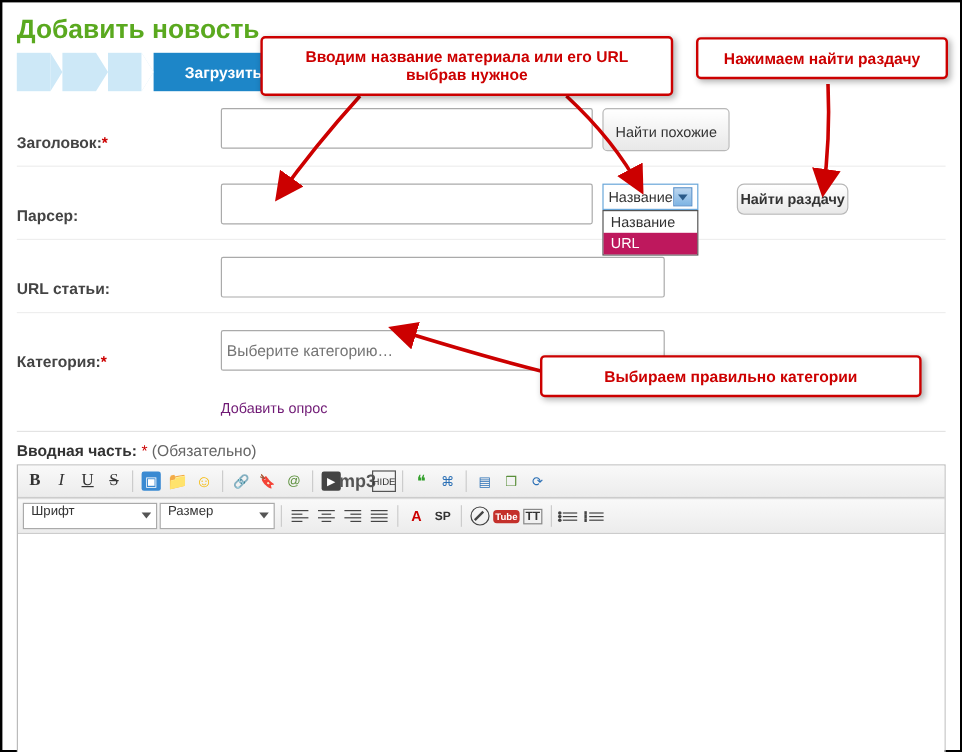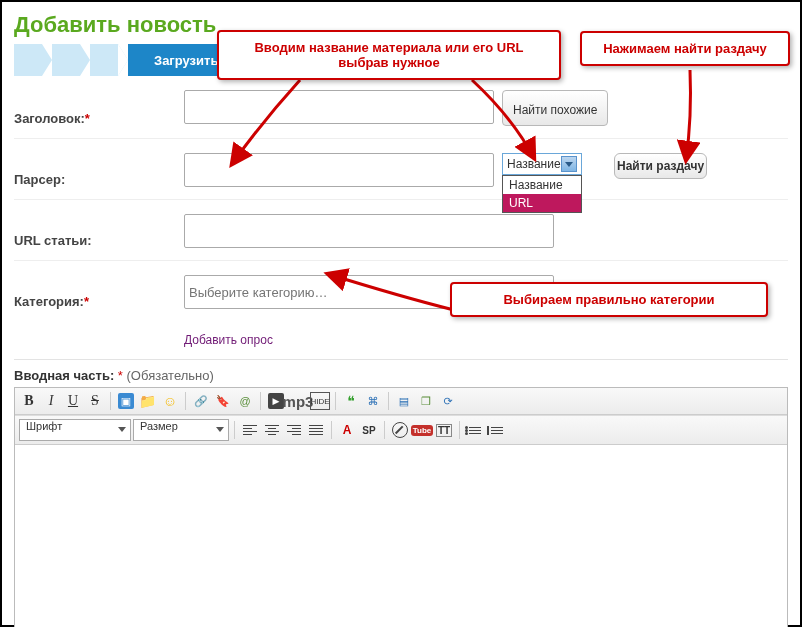--- a/index.html
+++ b/index.html
@@ -293,21 +293,21 @@
             <span></span>
           </span>
         </div>
     </div>
     <div class="ed-area"></div>
   </div>
 
   
   <div class="callout" style="left:215px;top:28px;width:316px">Вводим название материала или его URL  выбрав нужное</div>
   <div class="callout" style="left:578px;top:29px;width:182px">Нажимаем найти раздачу</div>
-  <div class="callout" style="left:448px;top:280px;width:290px">Выбираем правильно категории</div>
+  <div class="callout" style="left:448px;top:294px;width:290px">Выбираем правильно категории</div>
 
   <svg class="ov" width="802" height="627">
     <defs>
       <marker id="ah" viewBox="0 0 10 10" refX="8" refY="5" markerWidth="8" markerHeight="8" orient="auto-start-reverse">
         <path d="M 0 0 L 10 5 L 0 10 z" fill="#c00"></path>
       </marker>
     </defs>
 
     <path d="M 298 78 Q 260 120 230 162" stroke="#c00" stroke-width="3" fill="none" marker-end="url(#ah)"></path>
 

